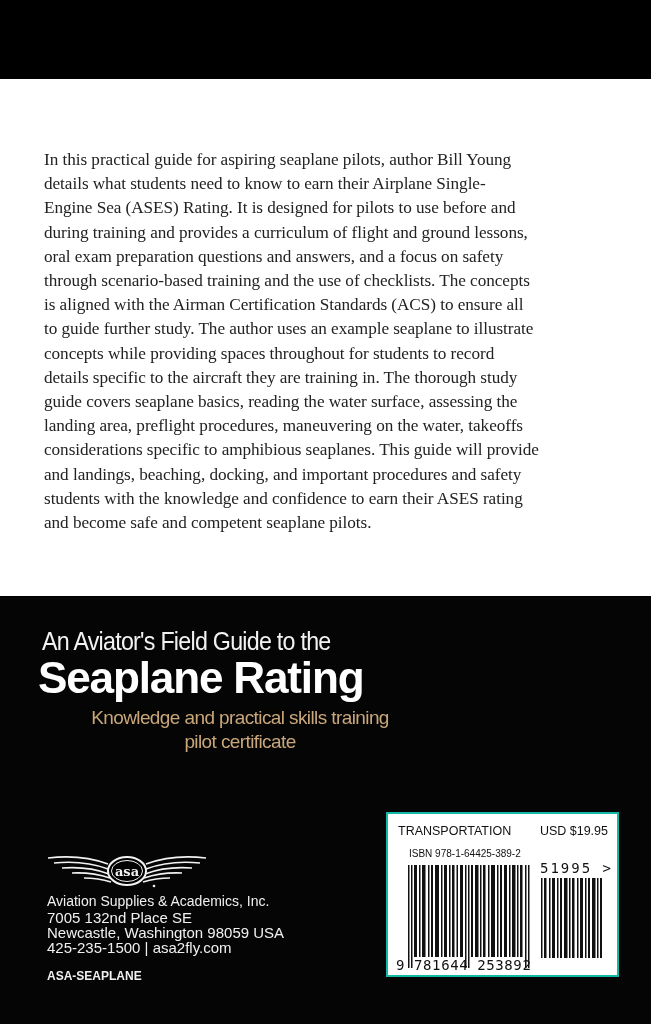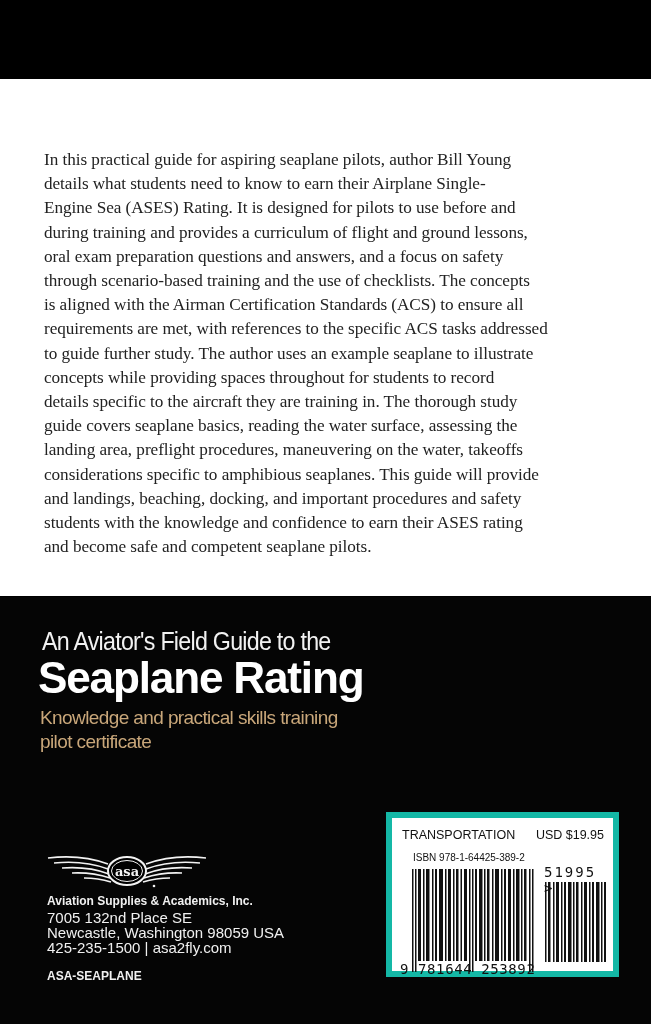--- a/index.html
+++ b/index.html
@@ -23,34 +23,34 @@
     }
     .title {
       position: absolute; left: 38px; top: 652px;
       font-family: "Liberation Sans", "DejaVu Sans", sans-serif;
       font-size: 45px; font-weight: 700; color: #fff; letter-spacing: -1.2px;
       transform: scaleX(0.98); transform-origin: left;
     }
     .subtitle {
       position: absolute; left: 40px; top: 706px; width: 400px;
       font-family: "Liberation Sans", "DejaVu Sans", sans-serif;
-      font-size: 19px; line-height: 23.5px; color: #c9a77a; letter-spacing: -0.6px;
+      font-size: 19px; line-height: 23.5px; color: #c9a77a; letter-spacing: -0.6px; text-align: center;
     }
     .subtitle .line { display: block; white-space: nowrap; }
     .logo { position: absolute; left: 46px; top: 850px; width: 162px; height: 40px; }
     .publisher {
       position: absolute; left: 47px; top: 893px;
       font-family: "Liberation Sans", "DejaVu Sans", sans-serif; color: #f0f0f0;
     }
-    .publisher .name { font-size: 12px; font-weight: 700; line-height: 17px; white-space: nowrap; }
+    .publisher .name { font-size: 14px; font-weight: 400; line-height: 17px; white-space: nowrap; }
     .publisher .addr { font-size: 15px; line-height: 15px; white-space: nowrap; }
     .publisher .code { font-size: 12px; font-weight: 700; margin-top: 14px; }
     .barcode-box {
       position: absolute; left: 386px; top: 812px; width: 233px; height: 165px;
-      background: #fff; border: 6px solid #14b8a6;
+      background: #fff; border: 2px solid #14b8a6;
     }
     .bc-cat {
       position: absolute; left: 10px; top: 10px;
       font-family: "Liberation Sans", "DejaVu Sans", sans-serif; font-size: 12.5px; color: #111;
     }
     .bc-price {
       position: absolute; right: 9px; top: 10px;
       font-family: "Liberation Sans", "DejaVu Sans", sans-serif; font-size: 12.5px; color: #111;
     }
     .bc-isbn {
@@ -77,21 +77,20 @@
 
   <div class="white-panel"></div>
   <div class="blurb">
     <span class="line">In this practical guide for aspiring seaplane pilots, author Bill Young</span>
     <span class="line">details what students need to know to earn their Airplane Single-</span>
     <span class="line">Engine Sea (ASES) Rating. It is designed for pilots to use before and</span>
     <span class="line">during training and provides a curriculum of flight and ground lessons,</span>
     <span class="line">oral exam preparation questions and answers, and a focus on safety</span>
     <span class="line">through scenario-based training and the use of checklists. The concepts</span>
     <span class="line">is aligned with the Airman Certification Standards (ACS) to ensure all</span>
-    <span class="line">requirements are met, with references to the specific ACS tasks addressed</span>
     <span class="line">to guide further study. The author uses an example seaplane to illustrate</span>
     <span class="line">concepts while providing spaces throughout for students to record</span>
     <span class="line">details specific to the aircraft they are training in. The thorough study</span>
     <span class="line">guide covers seaplane basics, reading the water surface, assessing the</span>
     <span class="line">landing area, preflight procedures, maneuvering on the water, takeoffs</span>
     <span class="line">considerations specific to amphibious seaplanes. This guide will provide</span>
     <span class="line">and landings, beaching, docking, and important procedures and safety</span>
     <span class="line">students with the knowledge and confidence to earn their ASES rating</span>
     <span class="line">and become safe and competent seaplane pilots.</span>
   </div>

